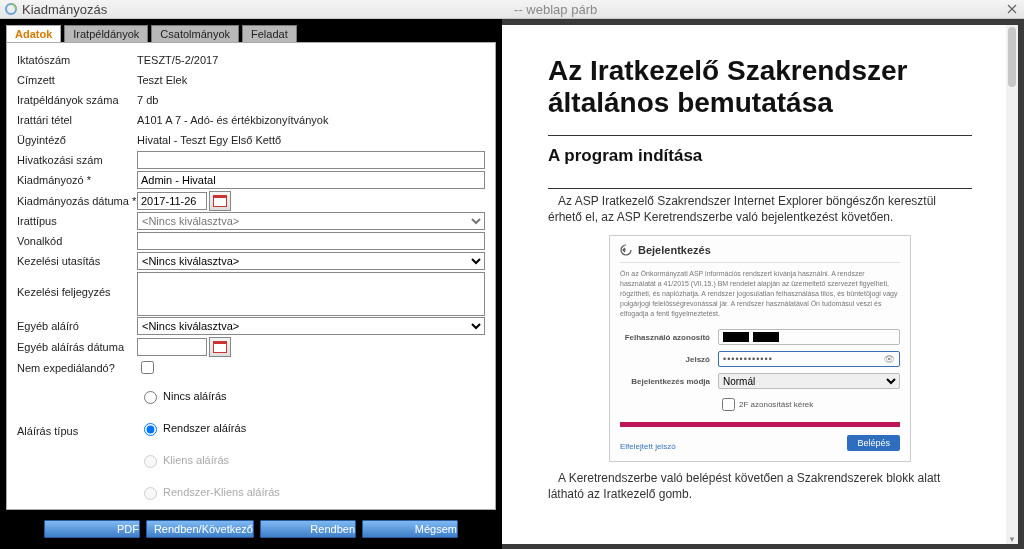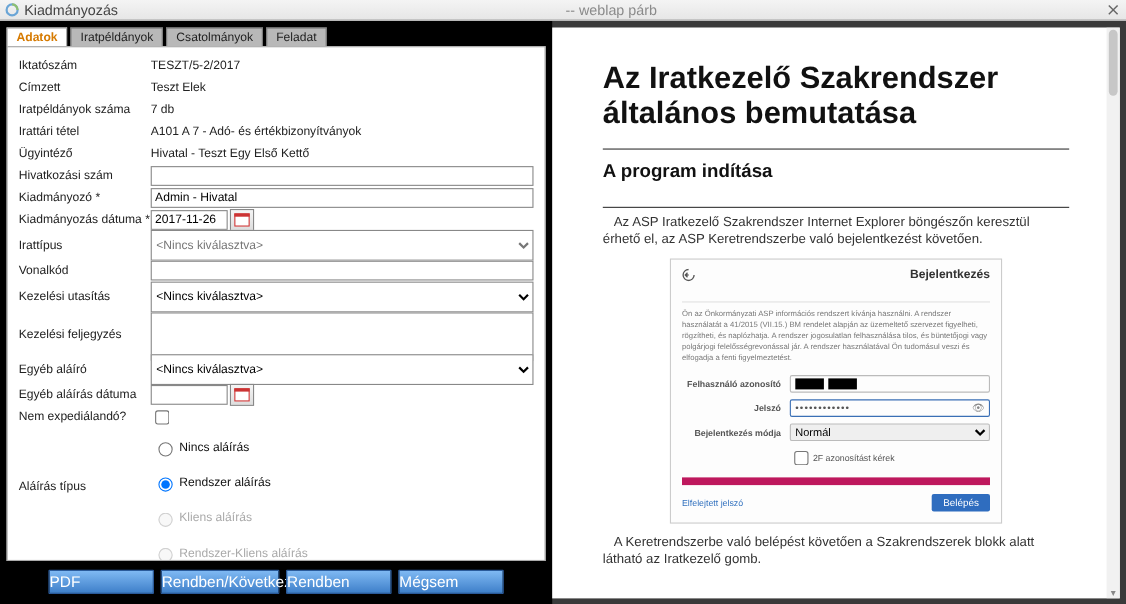--- a/index.html
+++ b/index.html
@@ -95,21 +95,21 @@
     flex: 1;
     height: 18px;
     border: 1px solid #888;
     background: #fff;
     font-size: 11px;
     padding: 0 3px;
     box-sizing: border-box;
   }
   .sel {
     flex: 1;
-    height: 28px;
+    height: 18px;
     border: 1px solid #888;
     background: #fff;
     font-size: 11px;
     box-sizing: border-box;
     appearance: auto;
     color: #777;
   }
   .sel.black { color: #000; }
   .date-wrap {
     display: flex;
@@ -169,24 +169,24 @@
     display: flex;
     align-items: center;
     justify-content: center;
     gap: 6px;
     margin-top: 4px;
   }
   .action-btn {
     background: linear-gradient(#7fb9f3, #3e7fc9);
     color: #fff;
     border: 1px solid #2a5a9a;
-    font-size: 14px;
+    font-size: 11px;
     padding: 2px 0;
     width: 96px;
-    text-align: left;
+    text-align: right;
     cursor: pointer;
     border-radius: 1px;
   }
   .action-btn.wide { width: 108px; }
   .right-panel {
     flex: 1;
     background: #fff;
     margin: 6px 6px 6px 0;
     position: relative;
     overflow: hidden;
@@ -254,25 +254,24 @@
     border: 1px solid #ccc;
     background: #fdfdfd;
     padding: 8px 10px 10px 10px;
     font-size: 9px;
     color: #555;
   }
   .login-title {
     font-size: 11px;
     font-weight: bold;
     color: #333;
-    padding-bottom: 18px;
+    padding-bottom: 6px;
     border-bottom: 1px solid #e2e2e2;
     display: flex;
     align-items: center;
-    justify-content: space-between;
   }
   .login-title .li-icon {
     width: 12px; height: 12px;
     margin-right: 6px;
     display: inline-flex;
     align-items: center; justify-content: center;
   }
   .login-desc {
     font-size: 7px;
     line-height: 10px;
@@ -314,23 +313,23 @@
     display: flex;
     align-items: center;
     justify-content: flex-start;
     padding-left: 98px;
     font-size: 8px;
     color: #555;
     margin-bottom: 8px;
   }
   .login-footer {
     display: flex;
-    align-items: center;
+    align-items: flex-end;
     justify-content: space-between;
-    border-top: 7px solid #be185d;
+    border-top: 5px solid #be185d;
     padding-top: 8px;
   }
   .login-link {
     font-size: 8px;
     color: #3372bf;
     cursor: pointer;
   }
   .login-btn {
     background: #2f6dbf;
     color: #fff;

